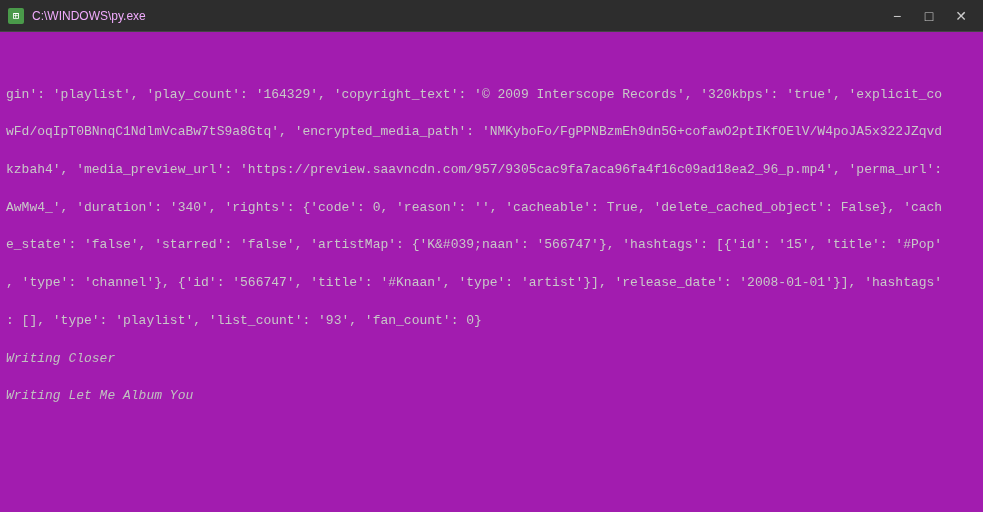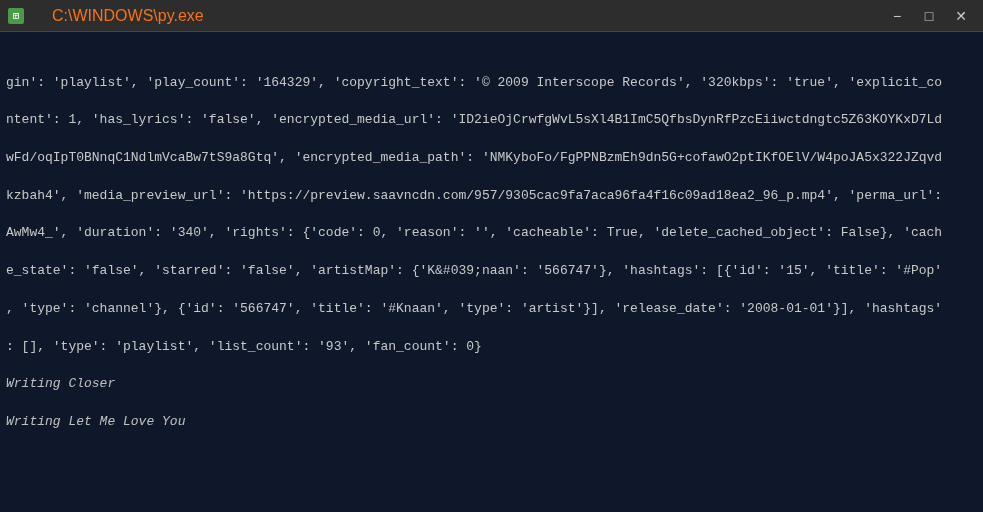--- a/index.html
+++ b/index.html
@@ -50,24 +50,23 @@
       border-radius: 2px;
       display: flex;
       align-items: center;
       justify-content: center;
       font-size: 10px;
       color: white;
       font-weight: bold;
     }
 
     .title-bar-text {
-      color: #f97316;
-      font-size: 16px;
+      color: #f0abfc;
+      font-size: 12px;
       font-family: 'Segoe UI', sans-serif;
-      margin-left: 20px;
     }
 
     .title-bar-controls {
       display: flex;
       gap: 4px;
     }
 
     .tb-btn {
       width: 28px;
       height: 22px;
@@ -79,22 +78,22 @@
       display: flex;
       align-items: center;
       justify-content: center;
       font-family: 'Segoe UI', sans-serif;
     }
 
     .console-area {
       flex: 1;
       overflow-y: auto;
       overflow-x: auto;
-      padding: 4px 6px;
-      background: #0f172a;
+      padding: 16px 6px;
+      background: #a21caf;
       color: #c0c0c0;
       font-family: 'Courier New', Courier, monospace;
       font-size: 13px;
       line-height: 1.45;
       white-space: pre;
       scrollbar-width: thin;
       scrollbar-color: #444 #1a1a1a;
     }
 
     .console-area::-webkit-scrollbar {
@@ -134,29 +133,28 @@
       <span class="title-bar-text">C:\WINDOWS\py.exe</span>
     </div>
     <div class="title-bar-controls">
       <button class="tb-btn">−</button>
       <button class="tb-btn">□</button>
       <button class="tb-btn close">✕</button>
     </div>
   </div>
   <div class="console-area" id="console-output">
   <span class="line data-line">gin': 'playlist', 'play_count': '164329', 'copyright_text': '© 2009 Interscope Records', '320kbps': 'true', 'explicit_co</span>
-<span class="line data-line">ntent': 1, 'has_lyrics': 'false', 'encrypted_media_url': 'ID2ieOjCrwfgWvL5sXl4B1ImC5QfbsDynRfPzcEiiwctdngtc5Z63KOYKxD7Ld</span>
 <span class="line data-line">wFd/oqIpT0BNnqC1NdlmVcaBw7tS9a8Gtq', 'encrypted_media_path': 'NMKyboFo/FgPPNBzmEh9dn5G+cofawO2ptIKfOElV/W4poJA5x322JZqvd</span>
 <span class="line data-line">kzbah4', 'media_preview_url': 'https://preview.saavncdn.com/957/9305cac9fa7aca96fa4f16c09ad18ea2_96_p.mp4', 'perma_url':</span>
 <span class="line data-line">AwMw4_', 'duration': '340', 'rights': {'code': 0, 'reason': '', 'cacheable': True, 'delete_cached_object': False}, 'cach</span>
 <span class="line data-line">e_state': 'false', 'starred': 'false', 'artistMap': {'K&amp;#039;naan': '566747'}, 'hashtags': [{'id': '15', 'title': '#Pop'</span>
 <span class="line data-line">, 'type': 'channel'}, {'id': '566747', 'title': '#Knaan', 'type': 'artist'}], 'release_date': '2008-01-01'}], 'hashtags'</span>
 <span class="line data-line">: [], 'type': 'playlist', 'list_count': '93', 'fan_count': 0}</span>
 <span class="line writing-line">Writing Closer</span>
-<span class="line writing-line">Writing Let Me Love You</span>
+<span class="line writing-line">Writing Let Me Album You</span>
 
 
 
 
 
 
 
 
 
 

